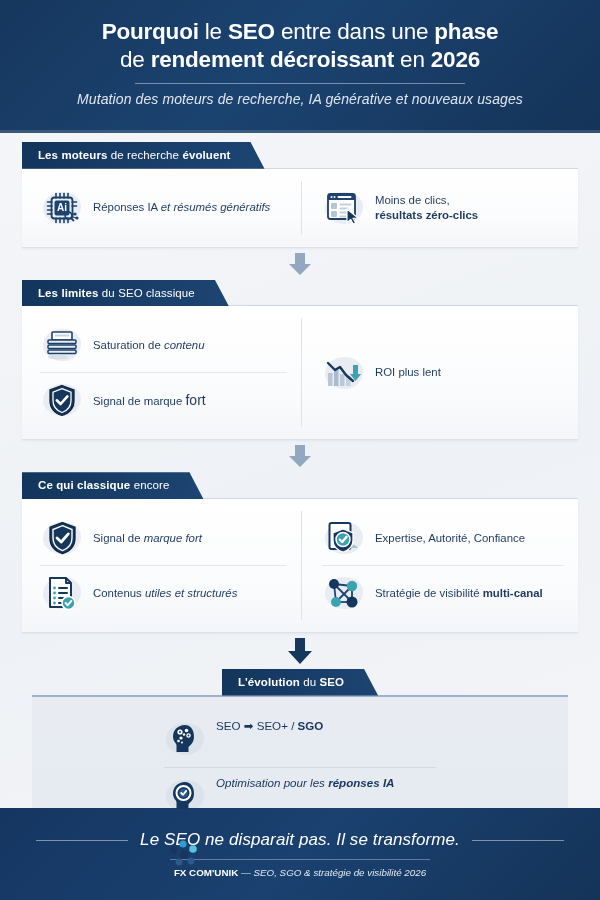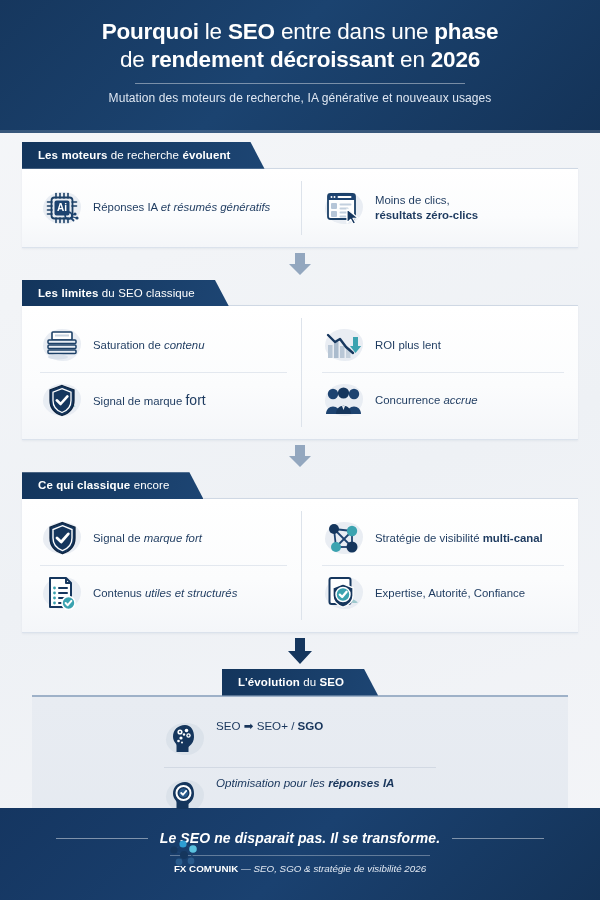--- a/index.html
+++ b/index.html
@@ -44,21 +44,22 @@
   }
   .title b { font-weight: 700; }
   .title-rule {
     width: 330px;
     height: 1px;
     background: rgba(255,255,255,0.42);
     margin: 8px auto 7px;
   }
   .subtitle {
     color: #dfe7f2;
-    font-size: 12px;
+    font-size: 14px;
+    font-style: italic;
     letter-spacing: 0.1px;
   }
 
   
   .section { position: relative; margin: 0 22px; }
 
   .tab {
     position: relative;
     display: inline-block;
     background: linear-gradient(105deg, #13355c 0%, #1d4573 100%);
@@ -183,23 +184,23 @@
     background: linear-gradient(135deg, #153661 0%, #1a4170 50%, #143358 100%);
     text-align: center;
     padding-top: 22px;
   }
   .footer-quote-row {
     display: flex; align-items: center; justify-content: center; gap: 12px;
   }
   .footer-line { height: 1px; width: 92px; background: rgba(255,255,255,0.45); }
   .footer-quote {
     color: #ffffff;
-    font-size: 14px;
+    font-size: 17px;
     font-style: italic;
-    font-weight: 700;
+    font-weight: 400;
     letter-spacing: 0.1px;
   }
   .footer-divider {
     width: 260px; height: 1px;
     background: rgba(255,255,255,0.32);
     margin: 9px auto 7px;
   }
   .footer-credit {
     color: #e2e9f3;
     font-size: 9.8px;
@@ -338,34 +339,20 @@
                 <rect x="2" y="16" width="4.5" height="13" fill="#b9c7d6"></rect>
                 <rect x="8" y="13" width="4.5" height="16" fill="#aabbcd"></rect>
                 <rect x="14" y="17" width="4.5" height="12" fill="#b9c7d6"></rect>
                 <rect x="20" y="19" width="4.5" height="10" fill="#c4d0dc"></rect>
                 <polyline points="2,6 9,13 14,10 20,18 27,24" fill="none" stroke="#16375e" stroke-width="2.4" stroke-linejoin="round" stroke-linecap="round"></polyline>
                 <path d="M27 8h5v9h3.2L29.5 24 24 17h3z" fill="#3ba3b0"></path>
               </svg>
             </span>
             <span class="item-label"><span>ROI plus lent</span></span>
           </div>
-          <div class="item">
-            <span class="icon-wrap">
-              <svg width="38" height="30" viewBox="0 0 38 30">
-                <circle cx="8" cy="9" r="5.2" fill="#1d4370"></circle>
-                <path d="M1 29c0-4.5 3.2-7.6 7-7.6s7 3.1 7 7.6z" fill="#1d4370"></path>
-                <circle cx="29" cy="9" r="5.2" fill="#1d4370"></circle>
-                <path d="M22 29c0-4.5 3.2-7.6 7-7.6s7 3.1 7 7.6z" fill="#1d4370"></path>
-                <circle cx="18.5" cy="8" r="5.6" fill="#15365d"></circle>
-                <path d="M11 29c0-4.9 3.4-8.2 7.5-8.2S26 24.1 26 29z" fill="#15365d"></path>
-                <path d="M17 21h3l-1.5 4z" fill="#e9eef4"></path>
-              </svg>
-            </span>
-            <span class="item-label"><span>Concurrence </span><i>accrue</i></span>
-          </div>
         </div>
 
       </div>
     </div>
   </div>
 
   <div class="arrow">
     <svg width="26" height="22" viewBox="0 0 26 22">
         <path d="M8 0h10v11h6L13 22 2 11h6z" fill="#93a7bf"></path>
       </svg>
@@ -408,48 +395,48 @@
                 <path d="M19.6 27 21.7 29.2 25.4 24.9" fill="none" stroke="#ffffff" stroke-width="2" stroke-linecap="round" stroke-linejoin="round"></path>
               </svg>
             </span>
             <span class="item-label"><span>Contenus </span><i>utiles et structurés</i></span>
           </div>
         </div>
 
         <div class="col right">
           <div class="item">
             <span class="icon-wrap">
+              <svg width="34" height="33" viewBox="0 0 34 33">
+                <path d="M24 23c3.5.6 5.5 2.2 6.8 3.6-2.4.8-4.5.6-6-.2z" fill="#9ec8cd"></path>
+                <rect x="2.5" y="2" width="21" height="26" rx="2" fill="#ffffff" stroke="#16375e" stroke-width="2"></rect>
+                <path d="M16 8 26 11.8v7.8c0 5.9-4 9.6-10 11.4-6-1.8-10-5.5-10-11.4v-7.8z" fill="#15365d" stroke="#ffffff" stroke-width="1.3"></path>
+                <circle cx="16" cy="18.5" r="7" fill="#3ba3b0" stroke="#ffffff" stroke-width="1.5"></circle>
+                <path d="M12.8 18.6 15.2 21 19.6 15.8" fill="none" stroke="#ffffff" stroke-width="2.3" stroke-linecap="round" stroke-linejoin="round"></path>
+              </svg>
+            </span>
+            <span class="item-label"><span>Expertise, Autorité, Confiance</span></span>
+          </div>
+          <div class="item">
+            <span class="icon-wrap">
               <svg width="34" height="32" viewBox="0 0 34 32">
                 <g stroke="#1d4370" stroke-width="1.8">
                   <line x1="7" y1="7" x2="25" y2="9"></line>
                     <line x1="7" y1="7" x2="9" y2="25"></line>
                   <line x1="7" y1="7" x2="25" y2="25"></line>
                     <line x1="25" y1="9" x2="9" y2="25"></line>
                   <line x1="25" y1="9" x2="25" y2="25"></line>
                     <line x1="9" y1="25" x2="25" y2="25"></line>
                 </g>
                 <circle cx="7" cy="7" r="5" fill="#15365d"></circle>
                 <circle cx="25" cy="9" r="5.2" fill="#3ba3b0"></circle>
                 <circle cx="9" cy="25" r="5" fill="#3ba3b0"></circle>
                 <circle cx="25" cy="25" r="5.5" fill="#15365d"></circle>
               </svg>
             </span>
             <span class="item-label"><span>Stratégie de visibilité </span><b>multi-canal</b></span>
-          </div>
-          <div class="item">
-            <span class="icon-wrap">
-              <svg width="34" height="33" viewBox="0 0 34 33">
-                <path d="M24 23c3.5.6 5.5 2.2 6.8 3.6-2.4.8-4.5.6-6-.2z" fill="#9ec8cd"></path>
-                <rect x="2.5" y="2" width="21" height="26" rx="2" fill="#ffffff" stroke="#16375e" stroke-width="2"></rect>
-                <path d="M16 8 26 11.8v7.8c0 5.9-4 9.6-10 11.4-6-1.8-10-5.5-10-11.4v-7.8z" fill="#15365d" stroke="#ffffff" stroke-width="1.3"></path>
-                <circle cx="16" cy="18.5" r="7" fill="#3ba3b0" stroke="#ffffff" stroke-width="1.5"></circle>
-                <path d="M12.8 18.6 15.2 21 19.6 15.8" fill="none" stroke="#ffffff" stroke-width="2.3" stroke-linecap="round" stroke-linejoin="round"></path>
-              </svg>
-            </span>
-            <span class="item-label"><span>Expertise, Autorité, Confiance</span></span>
           </div>
         </div>
 
       </div>
     </div>
   </div>
 
   <div class="arrow">
     <svg width="30" height="26" viewBox="0 0 30 26">
         <path d="M10 0h10v13h7L15 26 3 13h7z" fill="#15365d"></path>

